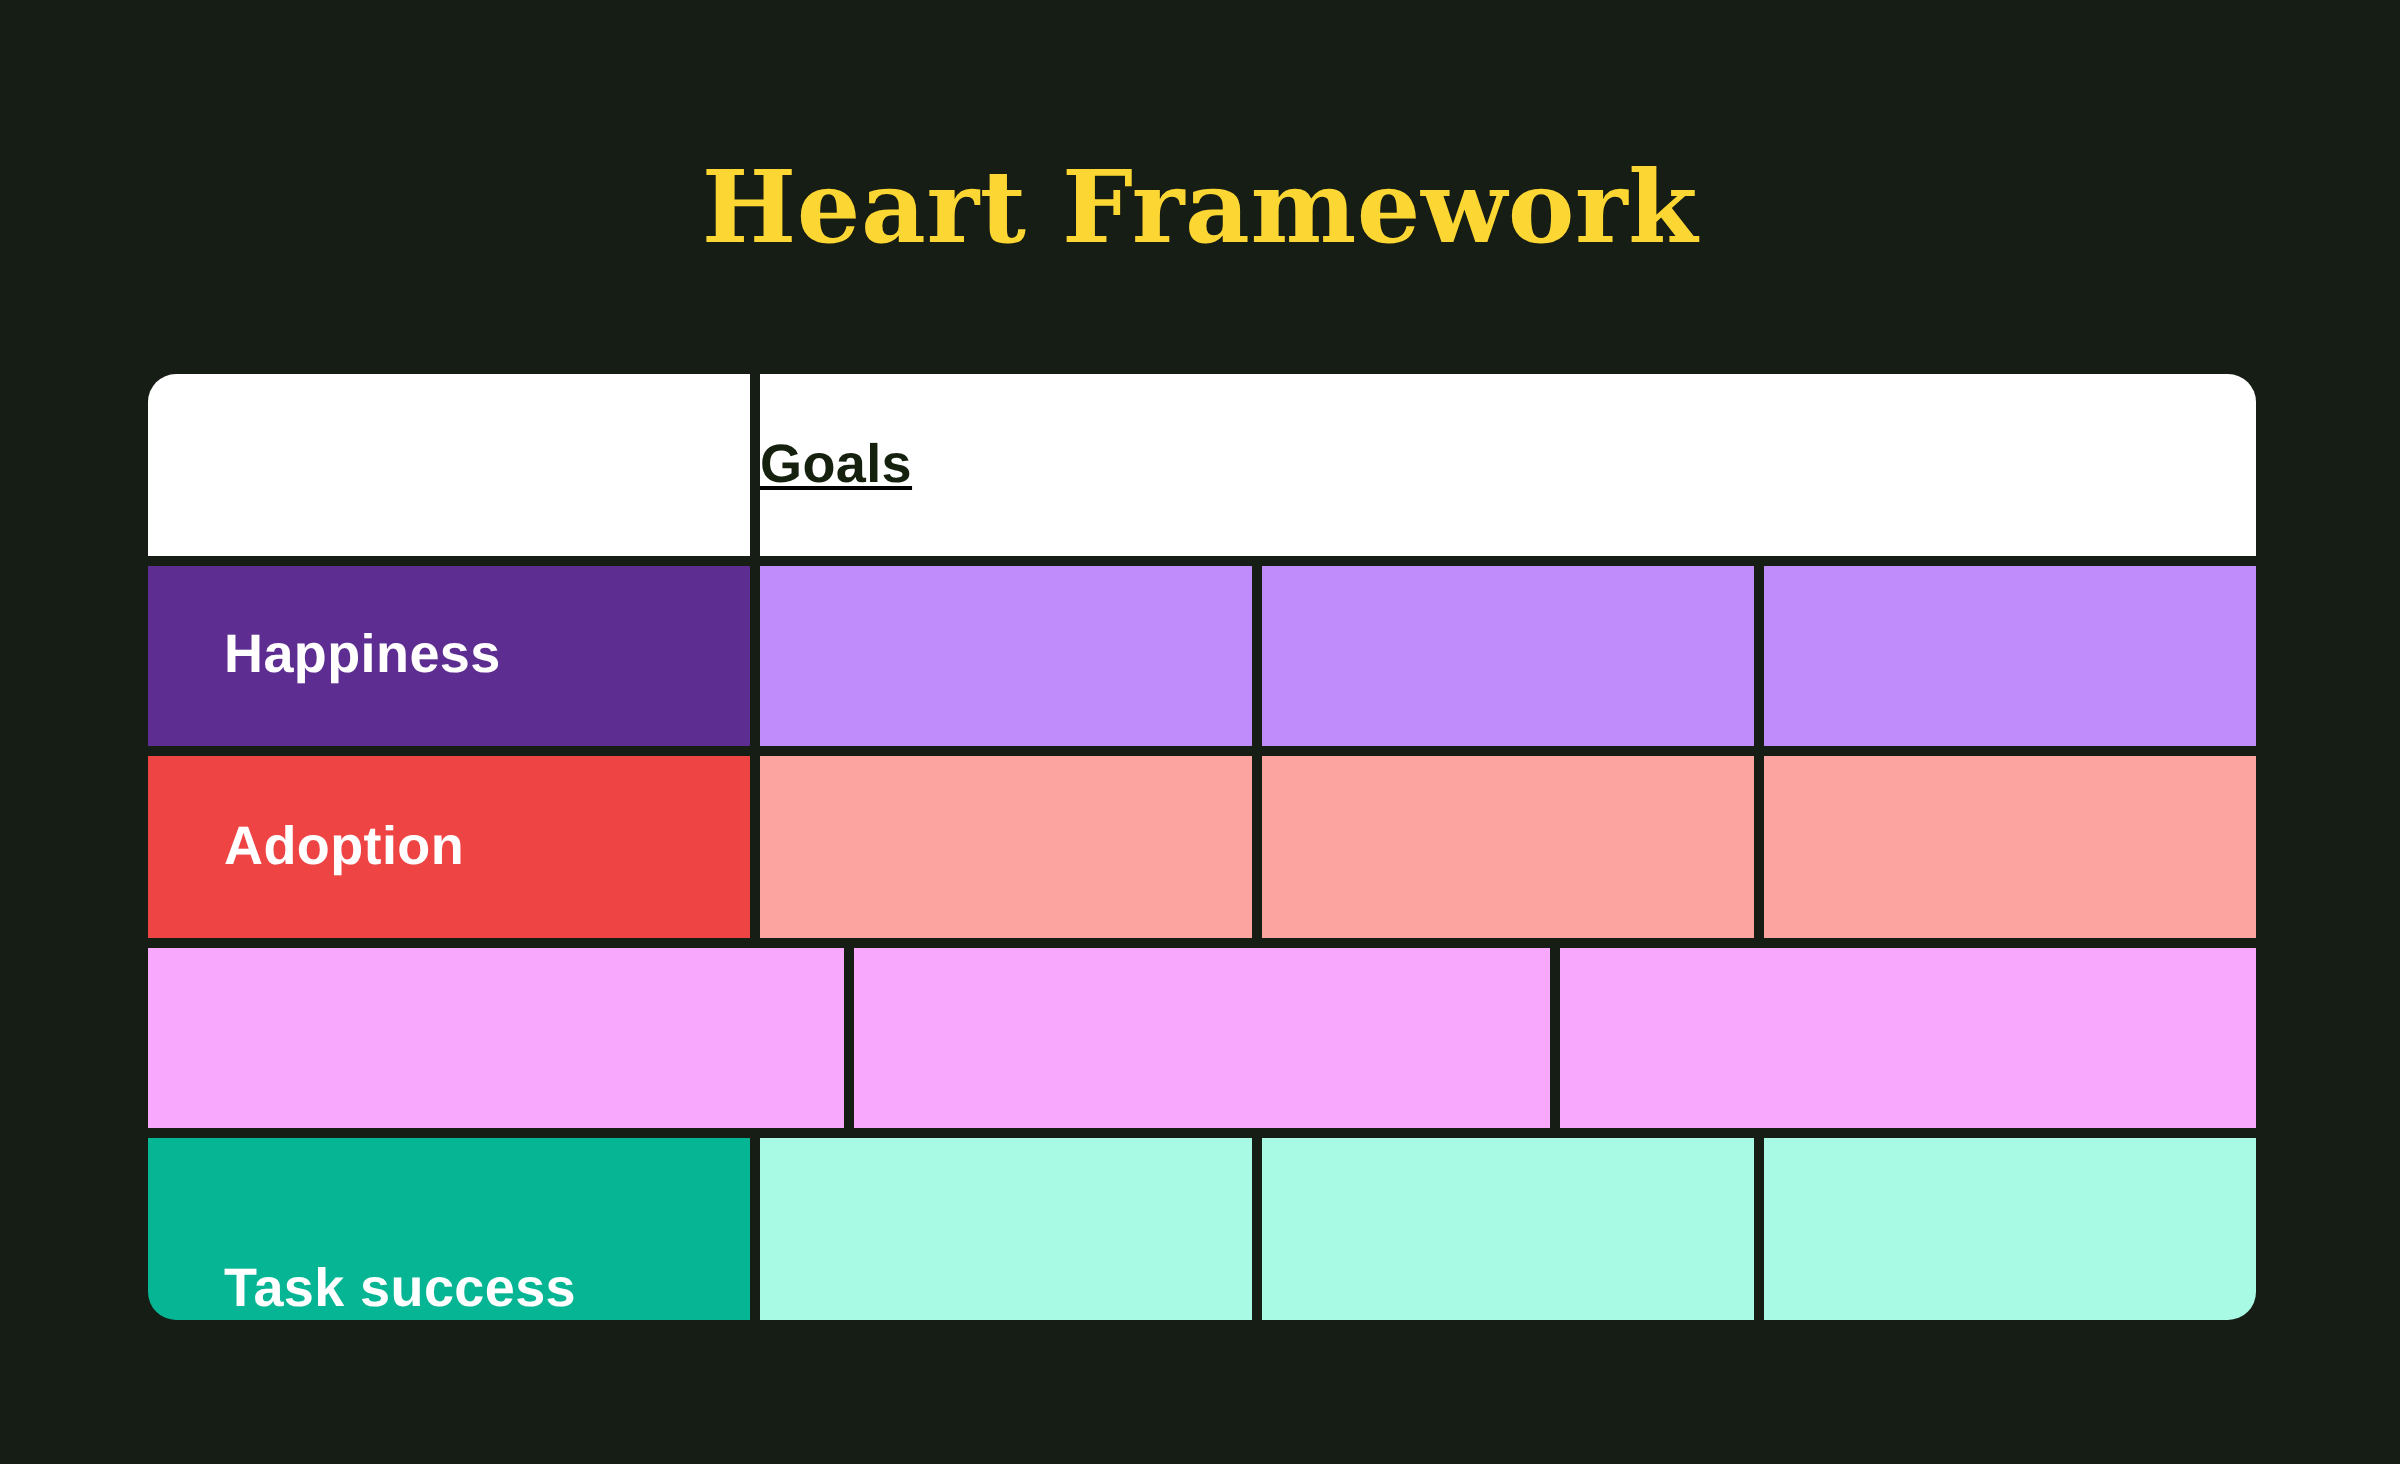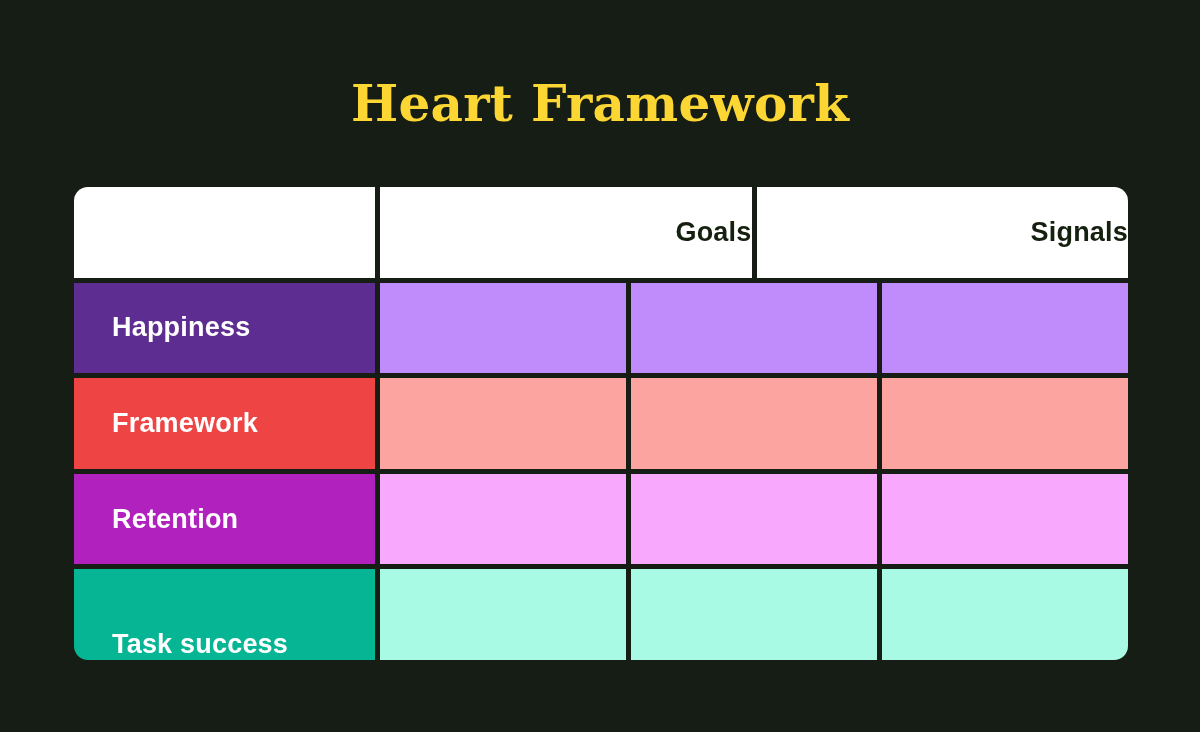--- a/index.html
+++ b/index.html
@@ -66,21 +66,22 @@
 
   
   .col-label {
     flex: 0 0 301px;
     padding-left: 38px;
   }
 
   
   .col-data {
     flex: 1 1 0;
-    justify-content: flex-end;
+    justify-content: flex-start;
+    text-decoration: underline;
   }
 
   
   .row-header .cell {
     background: #ffffff;
   }
   .row-header .col-label {
     border-top-left-radius: 14px;
   }
   .row-header .col-data:last-child {
@@ -118,60 +119,54 @@
 
   <div class="matrix">
 
     <div class="row row-header">
       <div class="cell col-label" style="background-color: rgb(255, 255, 255);">
         <span class="header-text" style="color: rgb(21, 32, 15);"></span>
       </div>
       <div class="cell col-data" style="background-color: rgb(255, 255, 255);">
         <span class="header-text" style="color: rgb(21, 32, 15);">Goals</span>
       </div>
-      <div class="cell col-data" style="background-color: rgb(255, 255, 255);">
-        <span class="header-text" style="color: rgb(21, 32, 15);">Signals</span>
-      </div>
     </div>
 
 
     <div class="row">
       <div class="cell col-label" style="background-color: rgb(94, 45, 145);">
         <span class="label-text">Happiness</span>
       </div>
       <div class="cell col-data" style="background-color: rgb(192, 139, 250);">
         <span></span>
       </div>
       <div class="cell col-data" style="background-color: rgb(192, 139, 250);">
         <span></span>
       </div>
       <div class="cell col-data" style="background-color: rgb(192, 139, 250);">
         <span></span>
       </div>
     </div>
 
     <div class="row">
       <div class="cell col-label" style="background-color: rgb(239, 68, 68);">
-        <span class="label-text">Framework</span>
+        <span class="label-text">Adoption</span>
       </div>
       <div class="cell col-data" style="background-color: rgb(252, 165, 160);">
         <span></span>
       </div>
       <div class="cell col-data" style="background-color: rgb(252, 165, 160);">
         <span></span>
       </div>
       <div class="cell col-data" style="background-color: rgb(252, 165, 160);">
         <span></span>
       </div>
     </div>
 
     <div class="row">
-      <div class="cell col-label" style="background-color: rgb(177, 33, 190);">
-        <span class="label-text">Retention</span>
-      </div>
       <div class="cell col-data" style="background-color: rgb(248, 168, 253);">
         <span></span>
       </div>
       <div class="cell col-data" style="background-color: rgb(248, 168, 253);">
         <span></span>
       </div>
       <div class="cell col-data" style="background-color: rgb(248, 168, 253);">
         <span></span>
       </div>
     </div>

